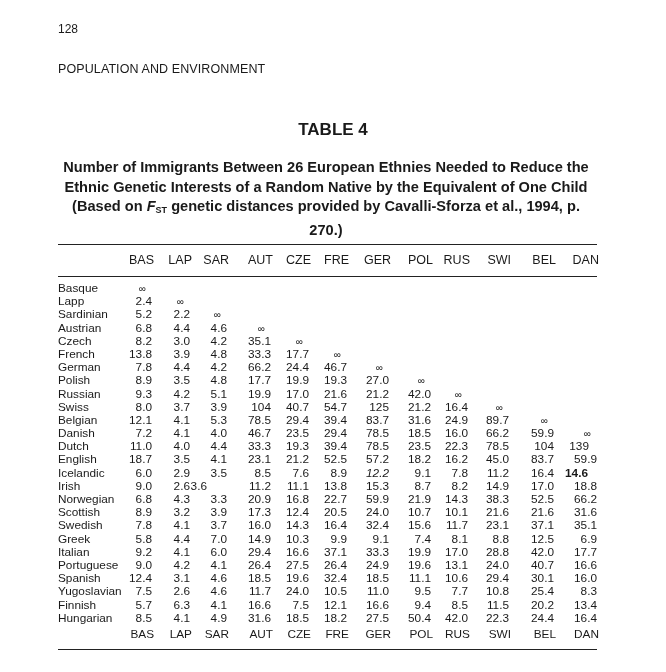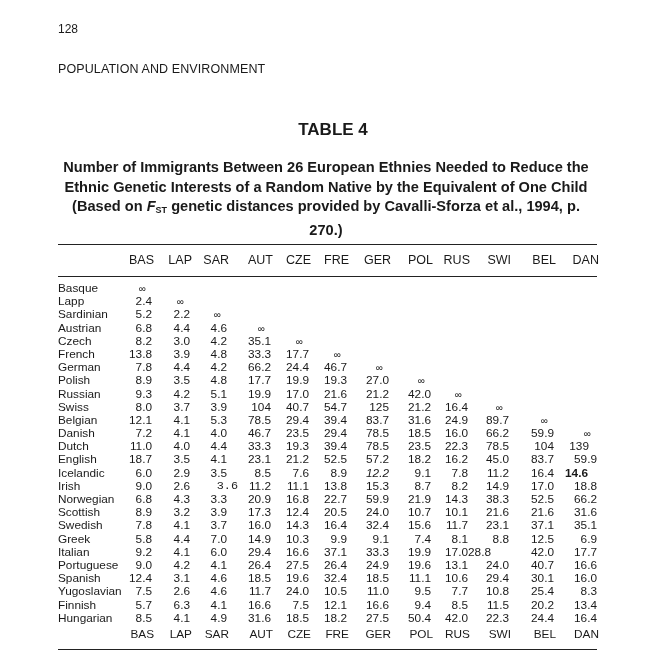--- a/index.html
+++ b/index.html
@@ -206,21 +206,21 @@
         <span class="cell" style="right: 167px;">9.1</span>
         <span class="cell" style="right: 130px;">7.8</span>
         <span class="cell" style="right: 89px;">11.2</span>
         <span class="cell" style="right: 44px;">16.4</span>
         <span class="cell" style="right: 10px; font-weight: bold;">14.6</span>
       </div>
       <div class="row">
         <span class="lbl">Irish</span>
         <span class="cell" style="right: 446px;">9.0</span>
         <span class="cell" style="right: 408px;">2.6</span>
-        <span class="cell" style="right: 360px; font-family: Liberation Mono, monospace;">3.6</span>
+        <span class="cell" style="right: 391px;">3.6</span>
         <span class="cell" style="right: 327px;">11.2</span>
         <span class="cell" style="right: 289px;">11.1</span>
         <span class="cell" style="right: 251px;">13.8</span>
         <span class="cell" style="right: 209px;">15.3</span>
         <span class="cell" style="right: 167px;">8.7</span>
         <span class="cell" style="right: 130px;">8.2</span>
         <span class="cell" style="right: 89px;">14.9</span>
         <span class="cell" style="right: 44px;">17.0</span>
         <span class="cell" style="right: 1px;">18.8</span>
       </div>
@@ -288,21 +288,21 @@
         <span class="lbl">Italian</span>
         <span class="cell" style="right: 446px;">9.2</span>
         <span class="cell" style="right: 408px;">4.1</span>
         <span class="cell" style="right: 371px;">6.0</span>
         <span class="cell" style="right: 327px;">29.4</span>
         <span class="cell" style="right: 289px;">16.6</span>
         <span class="cell" style="right: 251px;">37.1</span>
         <span class="cell" style="right: 209px;">33.3</span>
         <span class="cell" style="right: 167px;">19.9</span>
         <span class="cell" style="right: 130px;">17.0</span>
-        <span class="cell" style="right: 107px;">28.8</span>
+        <span class="cell" style="right: 89px;">28.8</span>
         <span class="cell" style="right: 44px;">42.0</span>
         <span class="cell" style="right: 1px;">17.7</span>
       </div>
       <div class="row">
         <span class="lbl">Portuguese</span>
         <span class="cell" style="right: 446px;">9.0</span>
         <span class="cell" style="right: 408px;">4.2</span>
         <span class="cell" style="right: 371px;">4.1</span>
         <span class="cell" style="right: 327px;">26.4</span>
         <span class="cell" style="right: 289px;">27.5</span>

